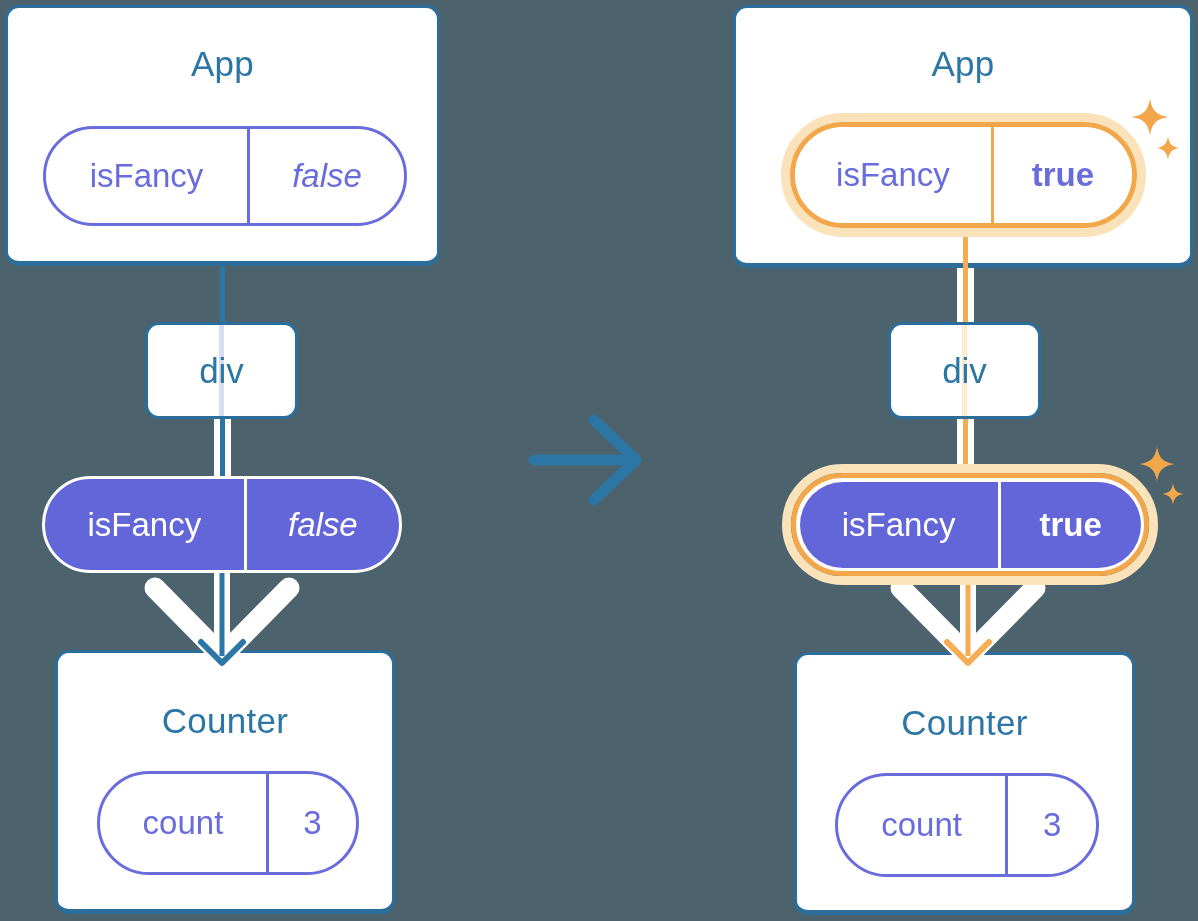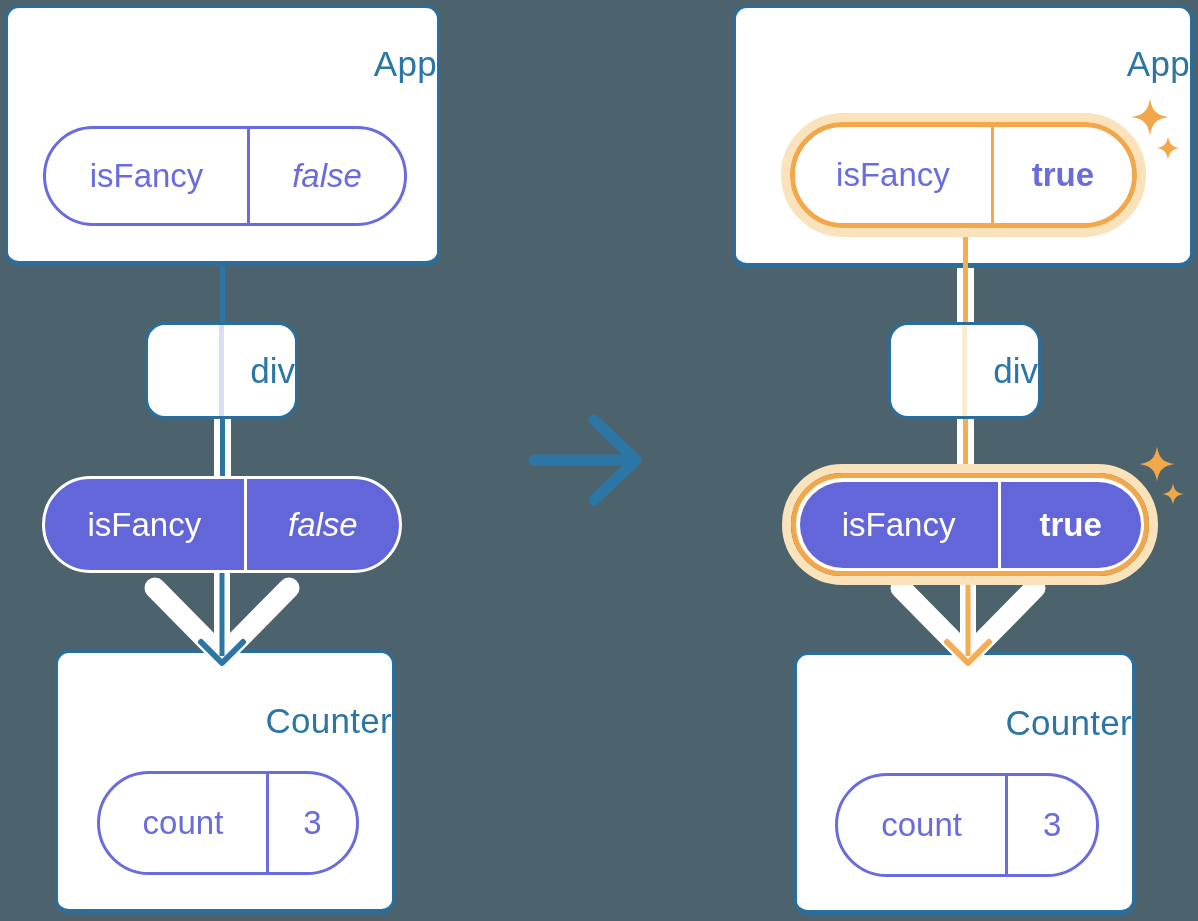--- a/index.html
+++ b/index.html
@@ -7,25 +7,25 @@
     --purple:#686CDC; --purple-fill:#6366D9; --orange:#F3A74B; --orange-core:#F6AC52;
     --orange-pale:#FAE2BB; --orange-faint:#FBEBD0; --lavender-pale:#D7DDF2; --white:#FFFFFF;
   }
   html,body{margin:0;padding:0;background:var(--background);}
   .stage{position:relative;width:1198px;height:921px;background:var(--background);
          font-family:"Liberation Sans",sans-serif;overflow:hidden;}
   .layer{position:absolute;inset:0;}
 
   .card{position:absolute;background:#fff;border:3px solid var(--card-border);
         border-bottom-width:5px;border-radius:14px;box-sizing:border-box;z-index:2;}
-  .card-title{position:absolute;left:0;width:100%;text-align:right;color:var(--heading);
+  .card-title{position:absolute;left:0;width:100%;text-align:center;color:var(--heading);
               font-size:35px;font-weight:500;letter-spacing:.3px;}
   .divbox{position:absolute;background:#fff;border:3px solid var(--card-border);
-          border-radius:20px;box-sizing:border-box;z-index:4;display:flex;
-          align-items:center;justify-content:flex-end;color:var(--heading);font-size:35px;}
+          border-radius:14px;box-sizing:border-box;z-index:4;display:flex;
+          align-items:center;justify-content:center;color:var(--heading);font-size:35px;}
   .divbox .inner-line{position:absolute;top:0;bottom:0;width:5px;left:50%;margin-left:-2.5px;z-index:0;}
   .divbox span{position:relative;z-index:1;}
 
   .pill{position:absolute;display:flex;border-radius:999px;box-sizing:border-box;
         font-size:33px;z-index:5;}
   .pill .cell{display:flex;align-items:center;justify-content:center;box-sizing:border-box;}
   .pill.light{background:#fff;border:3px solid var(--purple);color:var(--purple);}
   .pill.light .cell.name{border-right:3px solid var(--purple);}
   .pill.solid{background:var(--purple-fill);border:3.5px solid #fff;color:#fff;}
   .pill.solid .cell.name{border-right:3px solid #fff;}

